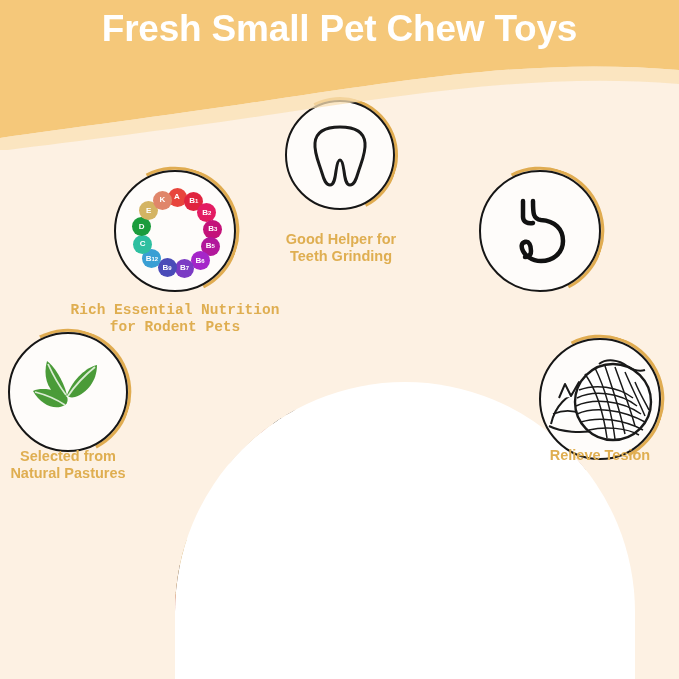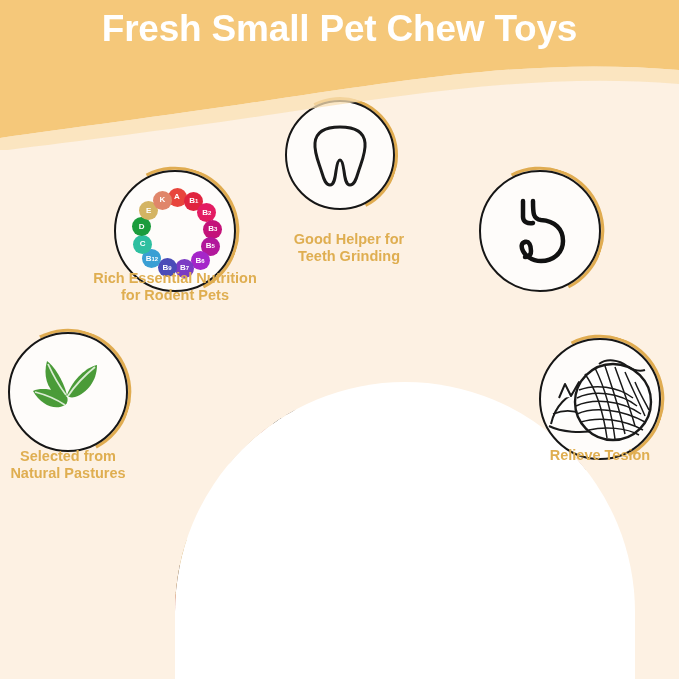--- a/index.html
+++ b/index.html
@@ -83,23 +83,23 @@
     color: #dfae51;
     font-weight: bold;
     font-size: 14.5px;
     line-height: 17px;
     z-index: 4;
     white-space: pre-line;
   }
 
   
   #feat-nutrition  { left: 114px; top: 170px;  width: 122px; height: 122px; }
-  #cap-nutrition   { left: 60px;  top: 270px; }
+  #cap-nutrition   { left: 60px;  top: 302px; font-family: Liberation Mono, monospace; }
   #feat-teeth      { left: 285px; top: 100px;  width: 110px; height: 110px; }
-  #cap-teeth       { left: 234px; top: 231px; }
+  #cap-teeth       { left: 226px; top: 231px; }
   #feat-digestion  { left: 479px; top: 170px;  width: 122px; height: 122px; }
   #cap-digestion   { left: 425px; top: 287px; }
   #feat-leaves     { left: 8px;   top: 332px;  width: 120px; height: 120px; }
   #cap-leaves      { left: -47px; top: 448px; }
   #feat-yarn       { left: 539px; top: 338px;  width: 122px; height: 122px; }
   #cap-yarn        { left: 485px; top: 447px; }
 
   .feature svg, .circle-icon svg { display: block; }
 
   

